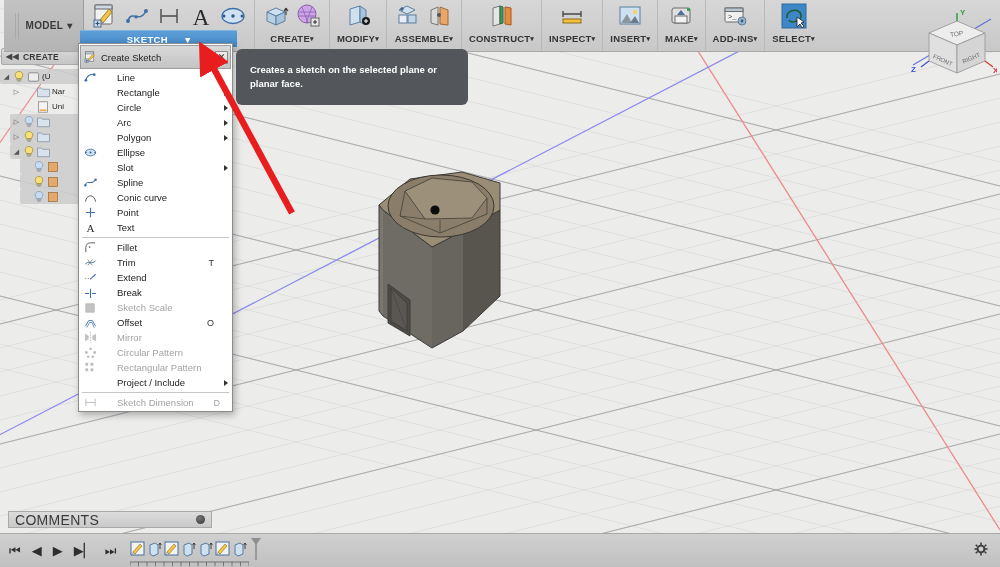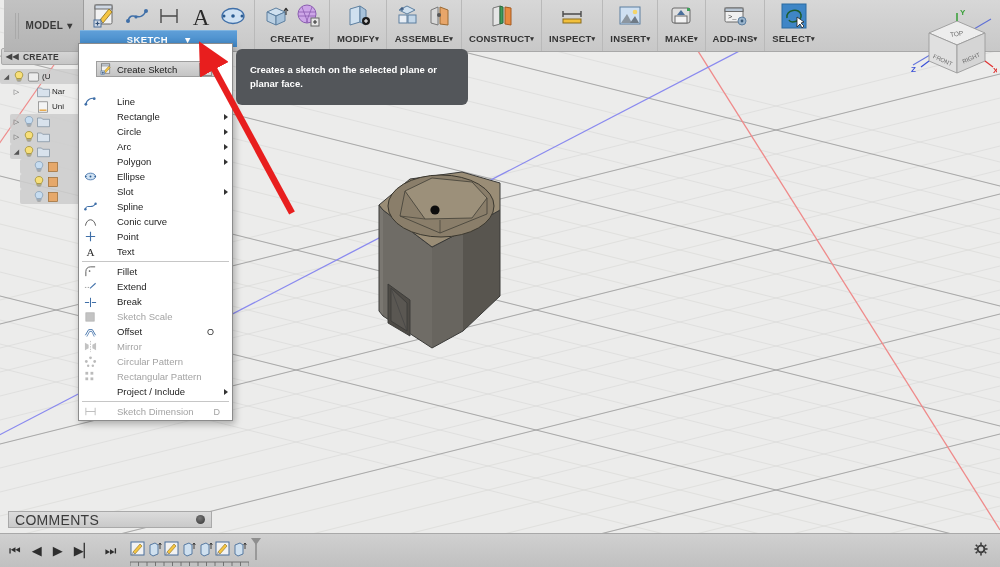--- a/index.html
+++ b/index.html
@@ -116,21 +116,21 @@
 
   
   #menu {
     position: absolute; left: 78px; top: 43px; width: 155px;
     background: #fff; border: 1px solid #8c8c8c;
     box-shadow: 2px 3px 7px rgba(0,0,0,.28);
     font-size: 9.5px; color: #1b1b1b;
     padding-bottom: 1px; z-index: 40;
   }
   .menu-head {
-    height: 16px; margin: 17px; display: flex; align-items: center;
+    height: 24px; margin: 1px; display: flex; align-items: center;
     background: linear-gradient(#d9d9d9,#c4c4c4);
     border: 1px solid #9e9e9e;
     padding-left: 3px; gap: 4px; font-size: 9.5px; color: #1b1b1b;
   }
   .menu-head .hd-x {
     margin-left: auto; width: 13px; height: 13px; margin-right: 2px;
     border: 1px solid #8d8d8d; background: linear-gradient(#eee,#d4d4d4);
     display: flex; align-items: center; justify-content: center;
     font-size: 9px; color: #333; line-height: 1;
   }
@@ -689,20 +689,28 @@
             </svg></span>
           <span class="mi-lbl">Text</span>
         </div>
         <div class="msep"></div>
         <div class="mi">
           <span class="mi-ico"><svg viewBox="0 0 14 14" width="13" height="13">
               <path d="M2 12 v-5 C2 4, 4 2, 7 2 h5" fill="none" stroke="#555" stroke-width="1"></path>
               <circle cx="6" cy="6.5" r="0.9" fill="#555"></circle>
             </svg></span>
           <span class="mi-lbl">Fillet</span>
+        </div>
+        <div class="mi">
+          <span class="mi-ico"><svg viewBox="0 0 14 14" width="13" height="13">
+              <path d="M1.5 9 C4 4, 9 10, 12.5 5" fill="none" stroke="#3f6fa8" stroke-width="1"></path>
+              <path d="M4 4 L9 10 M9 4 L4 10" stroke="#777" stroke-width="0.9"></path>
+            </svg></span>
+          <span class="mi-lbl">Trim</span>
+          <span class="mi-key">T</span>
         </div>
         <div class="mi">
           <span class="mi-ico"><svg viewBox="0 0 14 14" width="13" height="13">
               <path d="M1 8 h5" stroke="#999" stroke-width="1" stroke-dasharray="1.5 1.5"></path>
               <path d="M6.5 9 L12.5 3.5" stroke="#3f6fa8" stroke-width="1.1"></path>
             </svg></span>
           <span class="mi-lbl">Extend</span>
         </div>
         <div class="mi">
           <span class="mi-ico"><svg viewBox="0 0 14 14" width="13" height="13">

